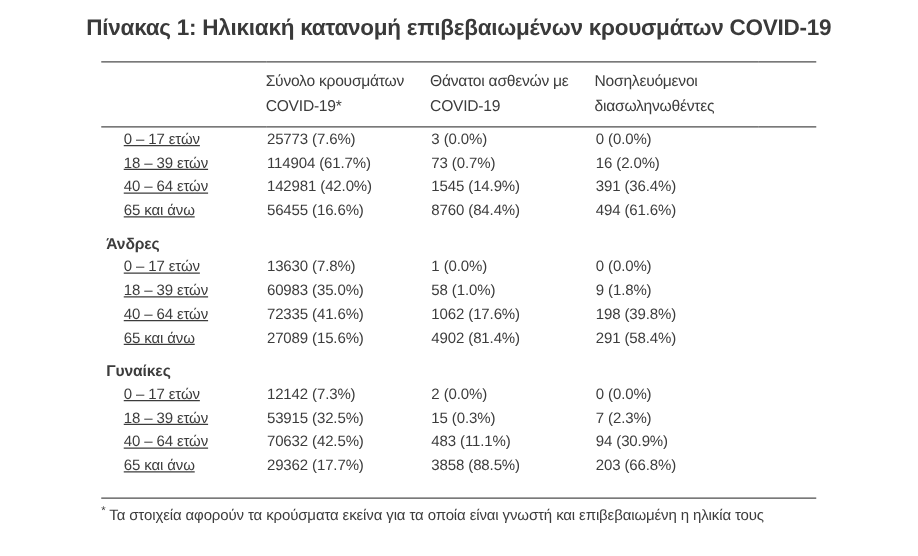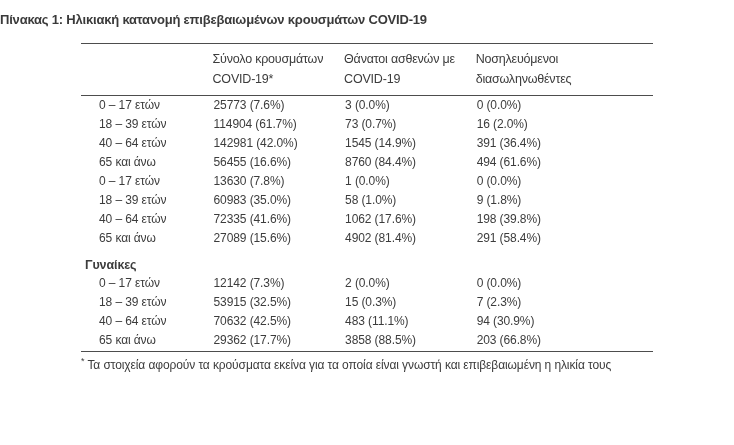--- a/index.html
+++ b/index.html
@@ -10,21 +10,22 @@
   body {
     width: 734px;
     height: 445px;
     overflow: hidden;
     font-family: "Liberation Sans", "DejaVu Sans", sans-serif;
     color: #3c3c3c;
     -webkit-font-smoothing: antialiased;
   }
   .page-title {
     margin-top: 12px;
-    font-size: 13px;
+    text-align: center;
+    font-size: 18px;
     font-weight: 600;
     letter-spacing: -0.2px;
     color: #3a3a3a;
   }
   .sheet {
     width: 572px;
     margin: 16px auto 0 auto;
   }
   table.data-table {
     width: 100%;
@@ -62,26 +63,27 @@
   tr.section-row.gap td {
     padding-top: 9px;
   }
   tr.data-row td {
     line-height: 17px;
     height: 17px;
   }
   td.age-cell {
     text-align: left;
     padding-left: 18px;
+    text-decoration: underline;
   }
   td.val-cell {
   }
   .footnote {
     border-top: 1.5px solid #4d4d4d;
-    margin-top: 1px;
+    margin-top: 16px;
     padding-top: 4px;
     font-size: 12px;
     letter-spacing: -0.1px;
     color: #3c3c3c;
   }
   .footnote sup {
     font-size: 9px;
     margin-right: 3px;
   }
 </style>
@@ -143,20 +145,23 @@
       <tr class="data-row">
         <td class="age-cell">65 και άνω</td>
         <td class="val-cell">56455 (16.6%)</td>
         <td class="val-cell">8760 (84.4%)</td>
         <td class="val-cell">494 (61.6%)</td>
         <td></td>
       </tr>
     </tbody>
 
     <tbody>
+      <tr class="section-row gap">
+        <td colspan="5">Άνδρες</td>
+      </tr>
       <tr class="data-row">
         <td class="age-cell">0 – 17 ετών</td>
         <td class="val-cell">13630 (7.8%)</td>
         <td class="val-cell">1 (0.0%)</td>
         <td class="val-cell">0 (0.0%)</td>
         <td></td>
       </tr>
       <tr class="data-row">
         <td class="age-cell">18 – 39 ετών</td>
         <td class="val-cell">60983 (35.0%)</td>

